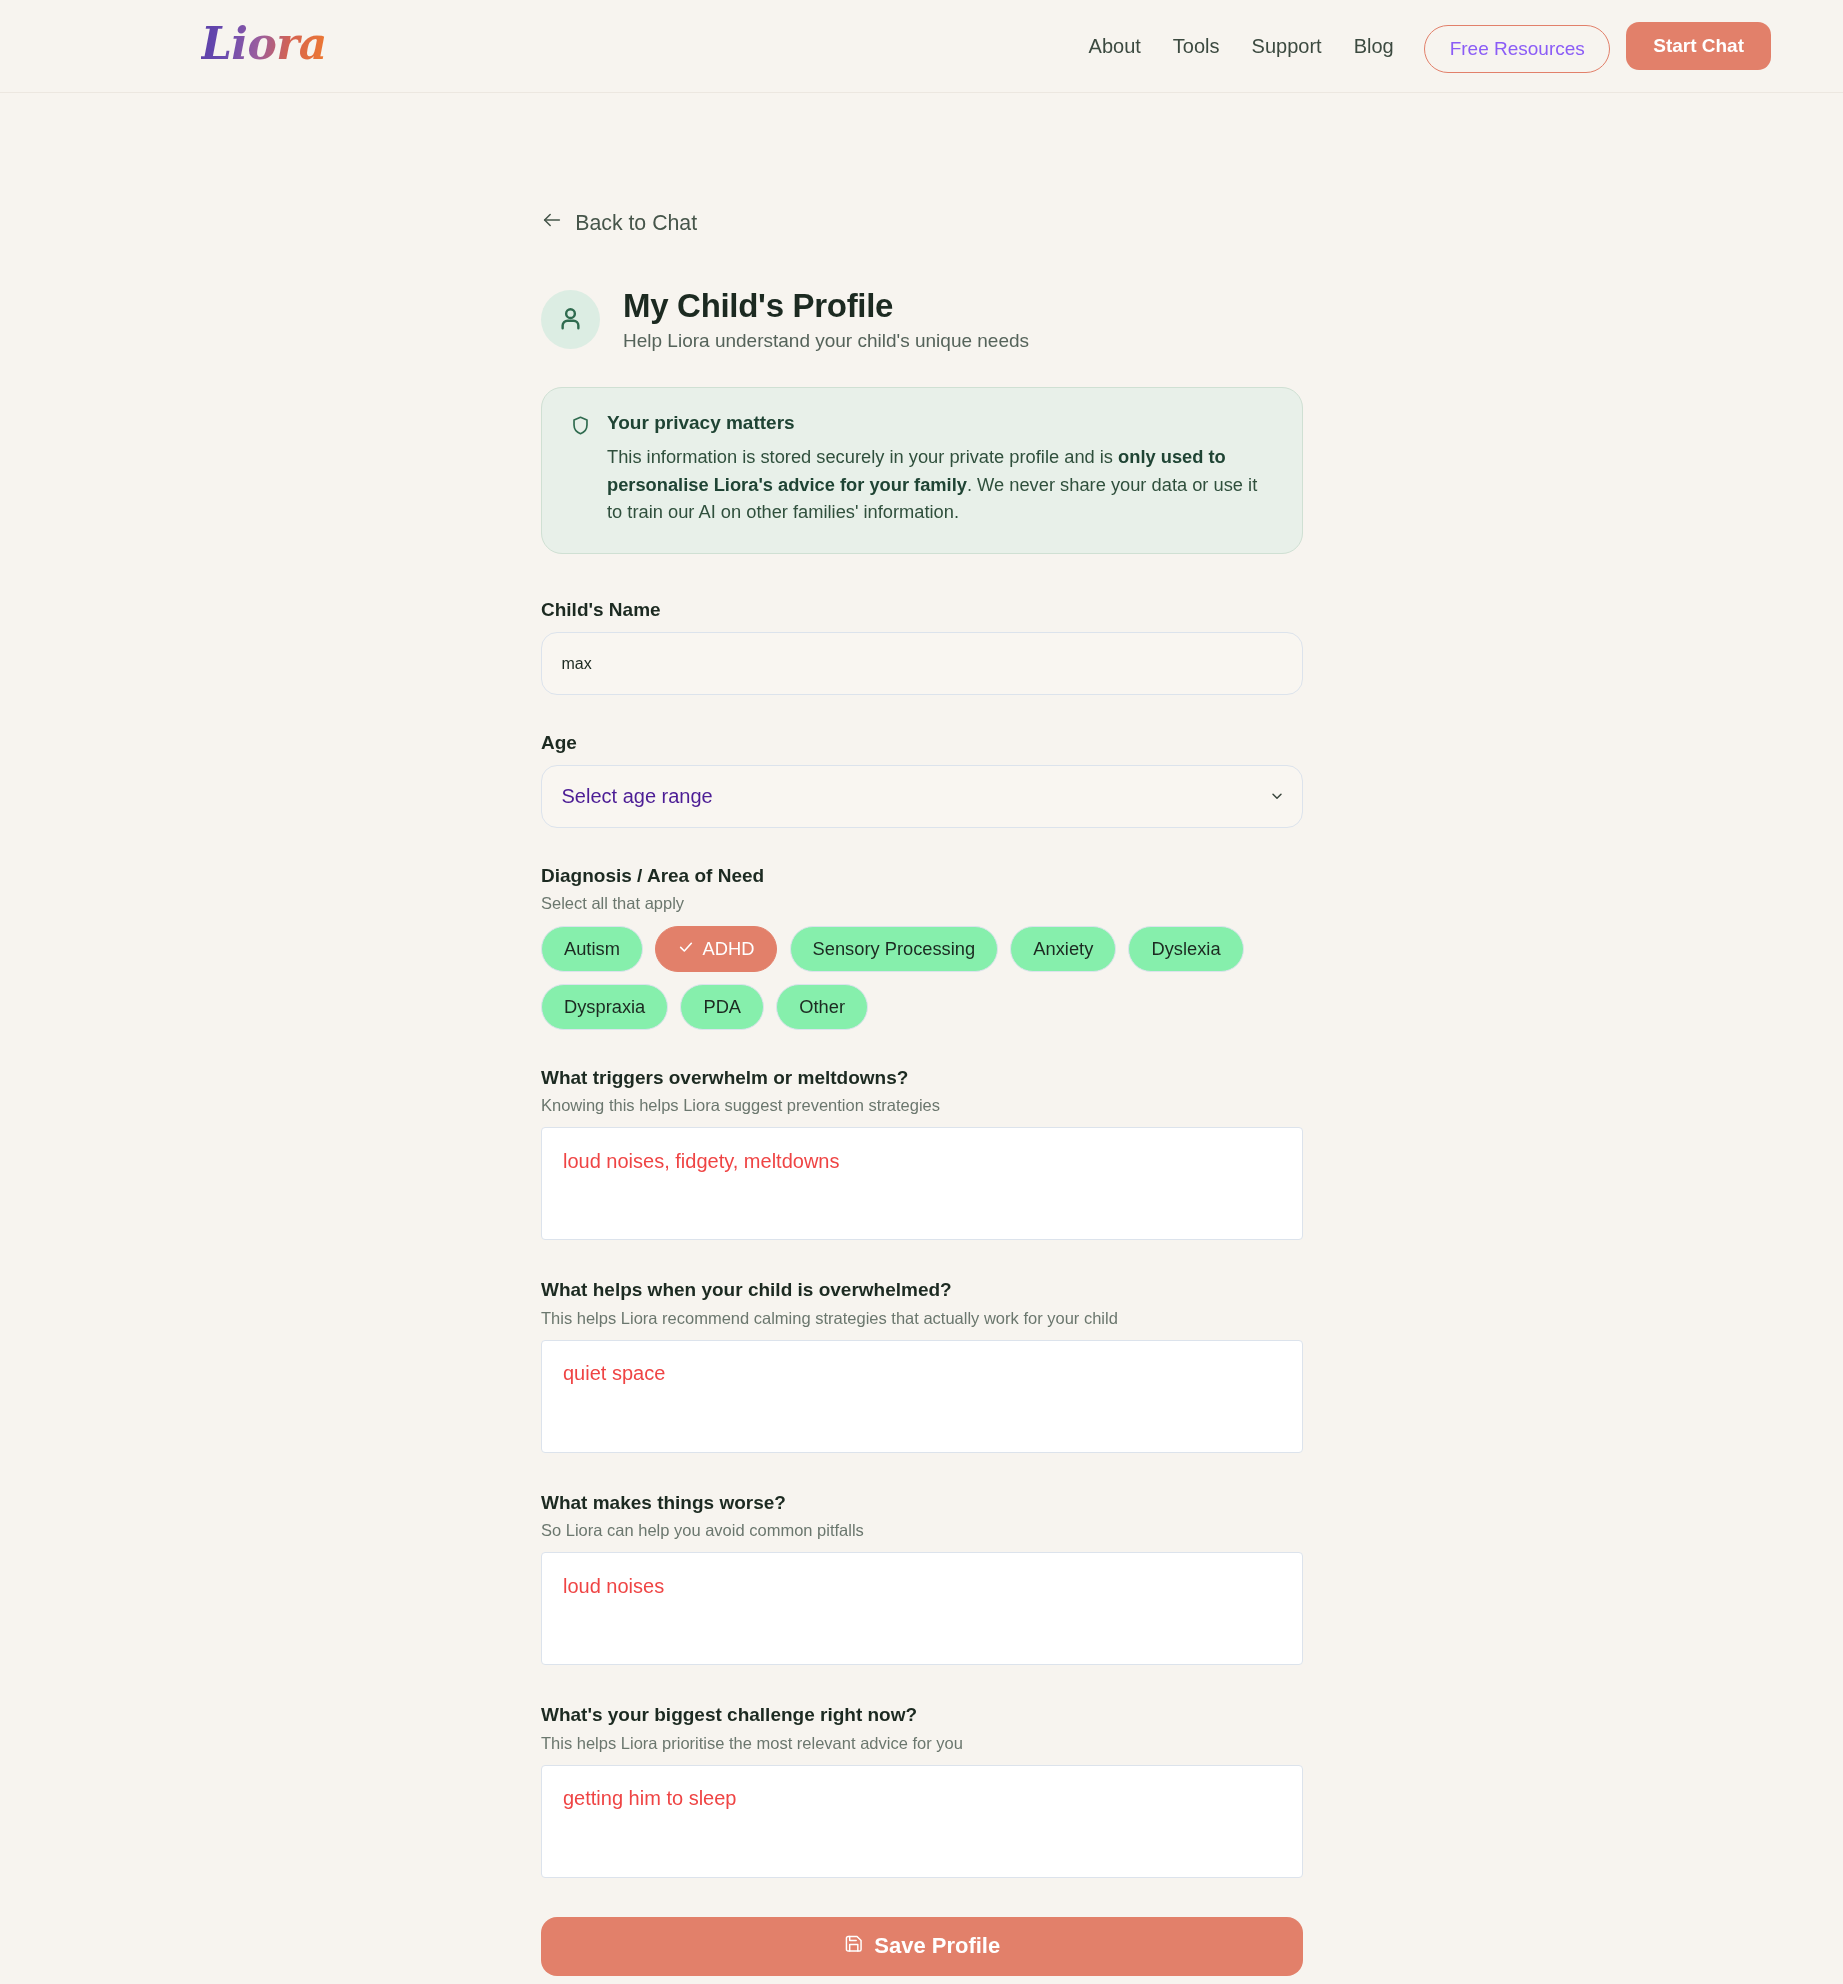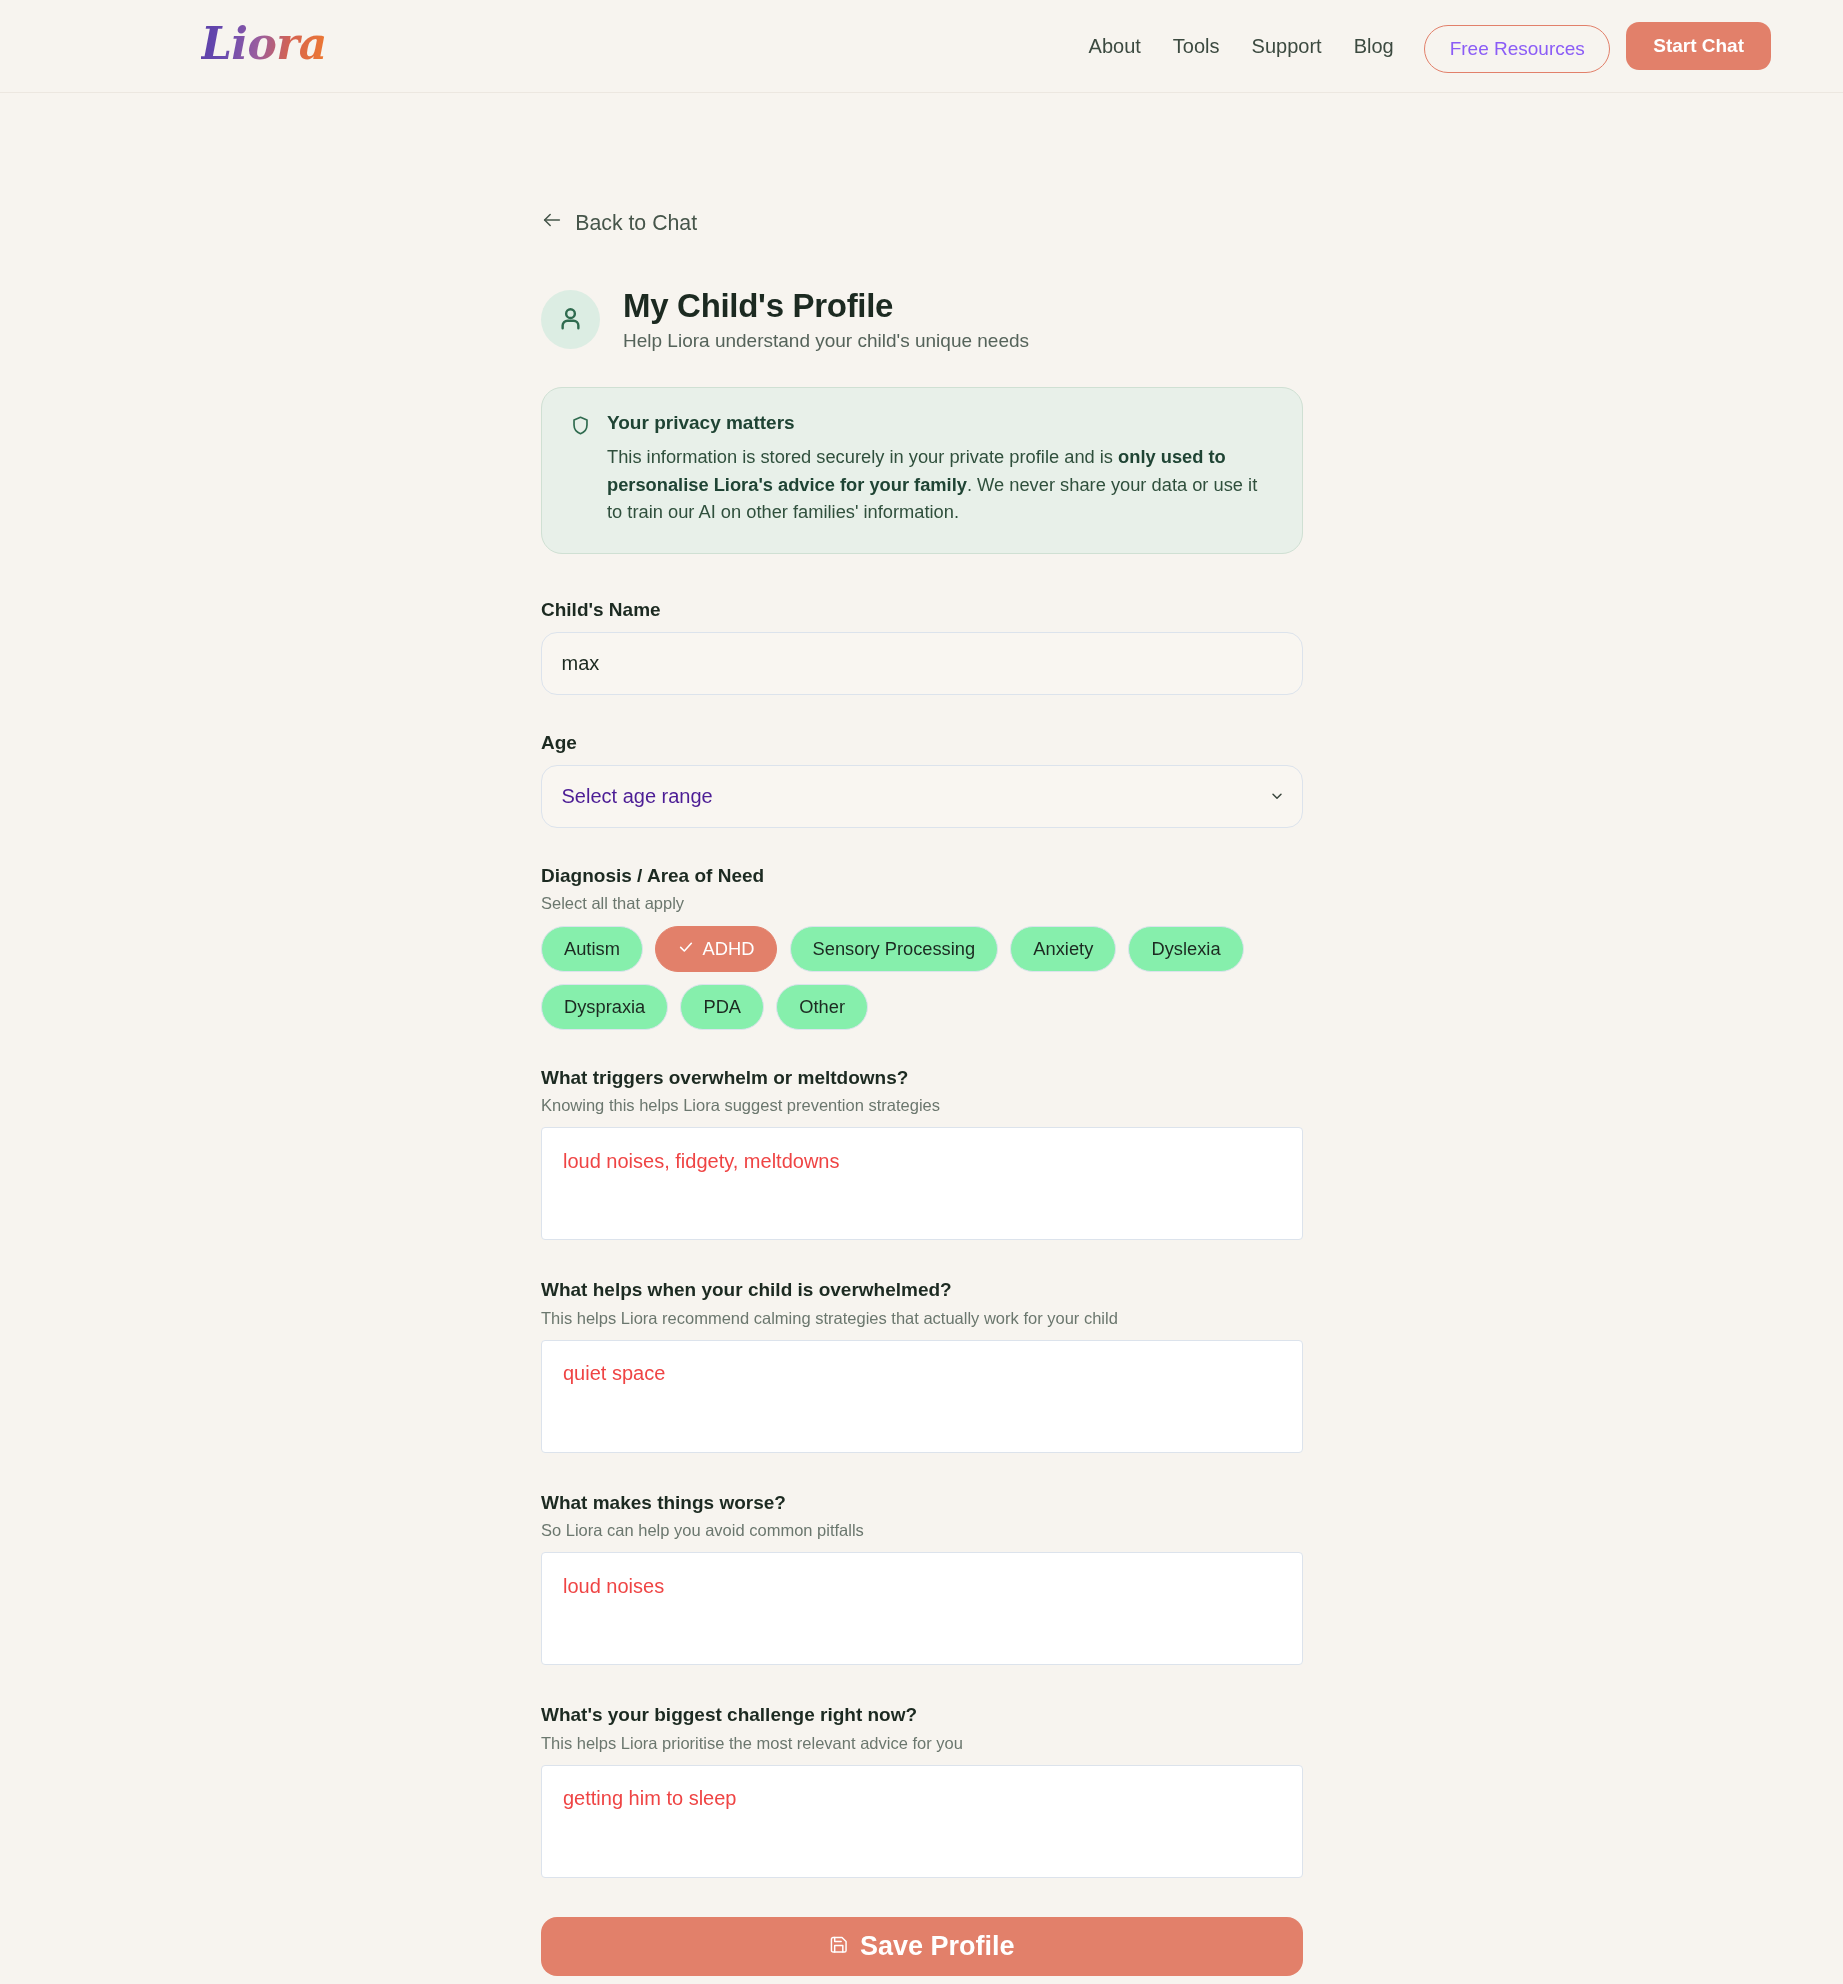--- a/index.html
+++ b/index.html
@@ -157,21 +157,21 @@
     margin: -3.7px 0 12.2px 0;
   }
 
   .text-input {
     width: 100%;
     height: 63px;
     background: #F9F6F1;
     border: 1.2px solid #DCE3EC;
     border-radius: 16px;
     font-family: inherit;
-    font-size: 20px;
+    font-size: 16px;
     color: #1C2A21;
     padding: 0 19.5px;
     outline: none;
   }
 
   .select-wrap { position: relative; }
   .select-input {
     width: 100%;
     height: 63px;
     background: #F9F6F1;
@@ -236,21 +236,21 @@
   }
 
   .save-btn {
     width: 100%;
     background: #E2806A;
     color: #FFFFFF;
     border: none;
     border-radius: 16px;
     height: 59px;
     font-family: inherit;
-    font-size: 27px;
+    font-size: 22px;
     font-weight: 700;
     display: flex;
     align-items: center;
     justify-content: center;
     gap: 11px;
     cursor: pointer;
     margin-top: 13.4px;
     margin-bottom: 91px;
   }
 </style>

